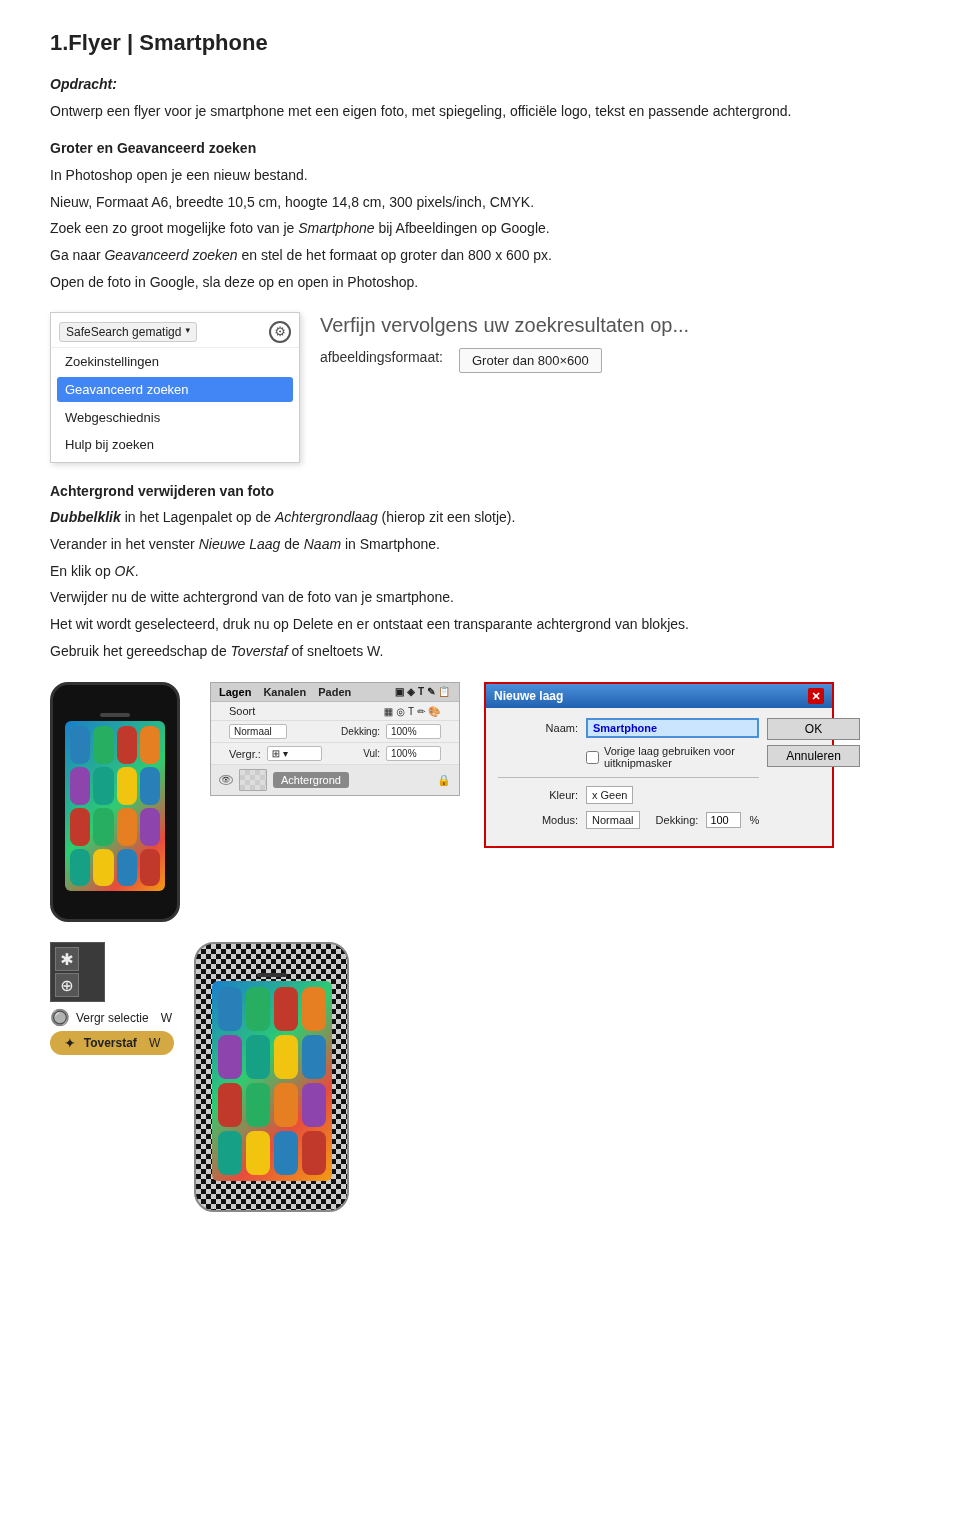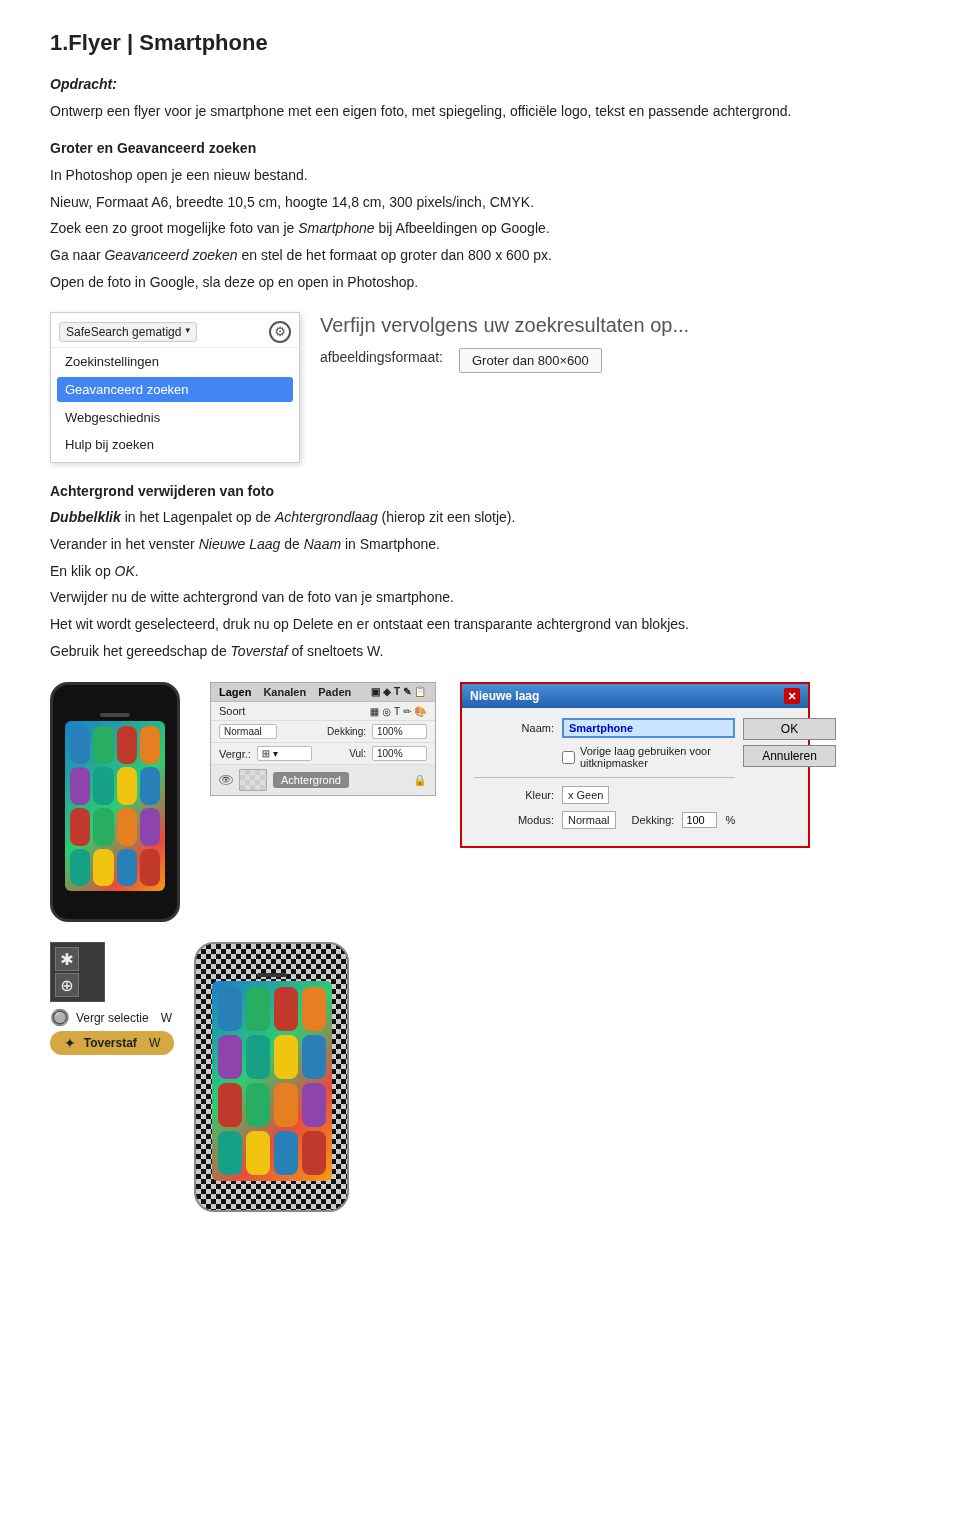--- a/index.html
+++ b/index.html
@@ -150,21 +150,21 @@
     .app-icon.teal { background: #16a085; }
     .app-icon.yellow { background: #f1c40f; }
     .phone-speaker {
       width: 30px;
       height: 4px;
       background: #444;
       border-radius: 2px;
       margin-bottom: 4px;
     }
     .layers-panel {
-      width: 226px;
+      width: 250px;
       flex-shrink: 0;
     }
     .panel-box {
       border: 1px solid #aaa;
       background: #f0f0f0;
       font-size: 11px;
     }
     .panel-header {
       background: #d0d0d0;
       padding: 3px 8px;
@@ -174,21 +174,21 @@
       font-size: 11px;
       border-bottom: 1px solid #bbb;
     }
     .panel-header span.active {
       color: #000;
     }
     .panel-row {
       display: flex;
       align-items: center;
       gap: 6px;
-      padding: 3px 8px;
+      padding: 3px 18px;
       border-bottom: 1px solid #ddd;
       font-size: 11px;
     }
     .small-select {
       background: #fff;
       border: 1px solid #bbb;
       padding: 1px 14px 1px 4px;
       font-size: 10px;
       border-radius: 2px;
       display: inline-block;

